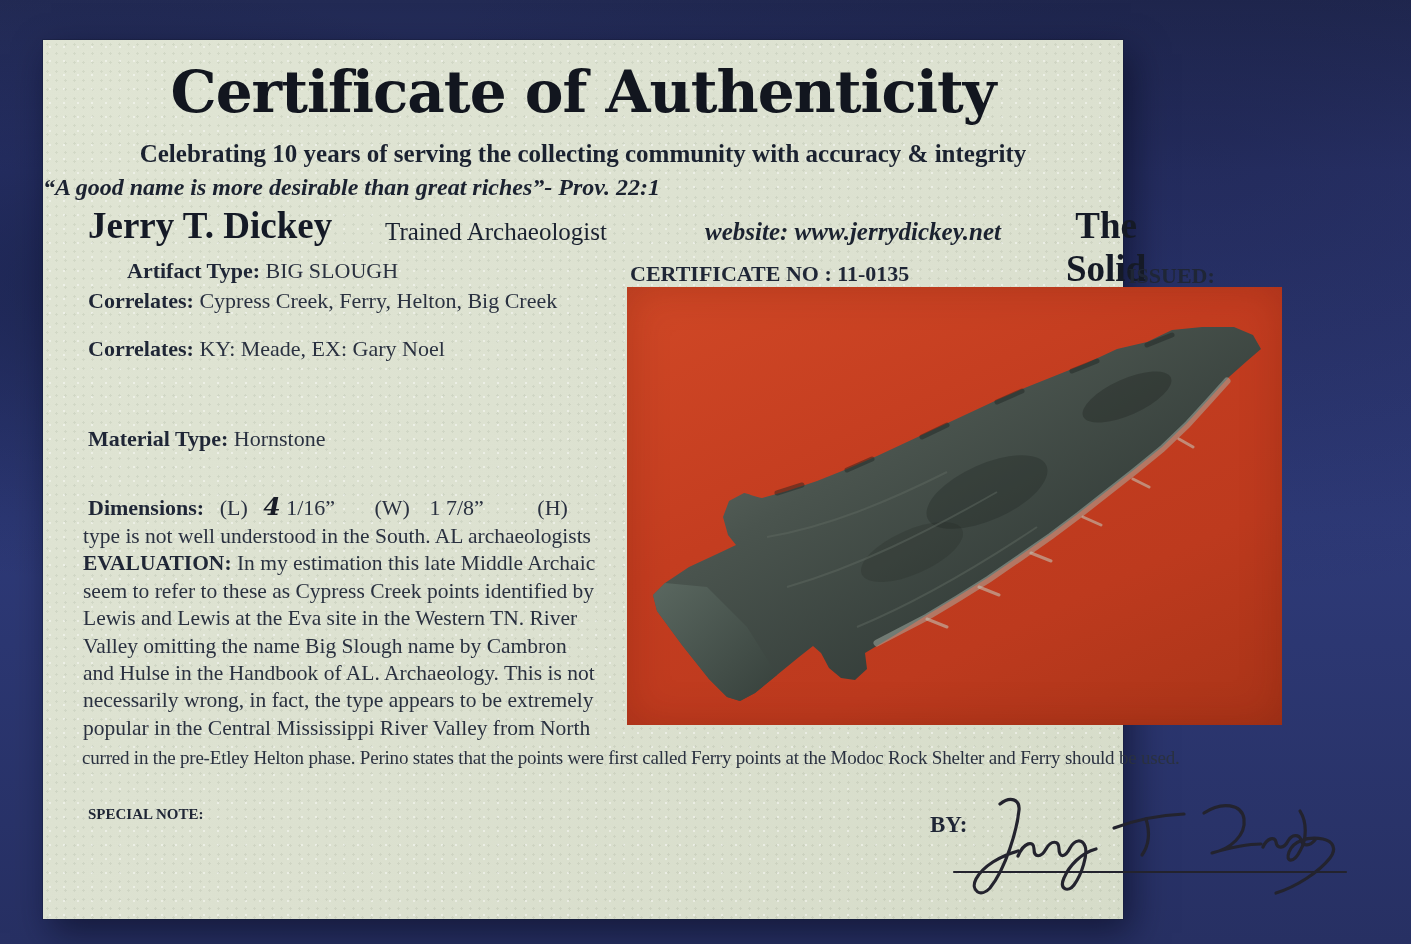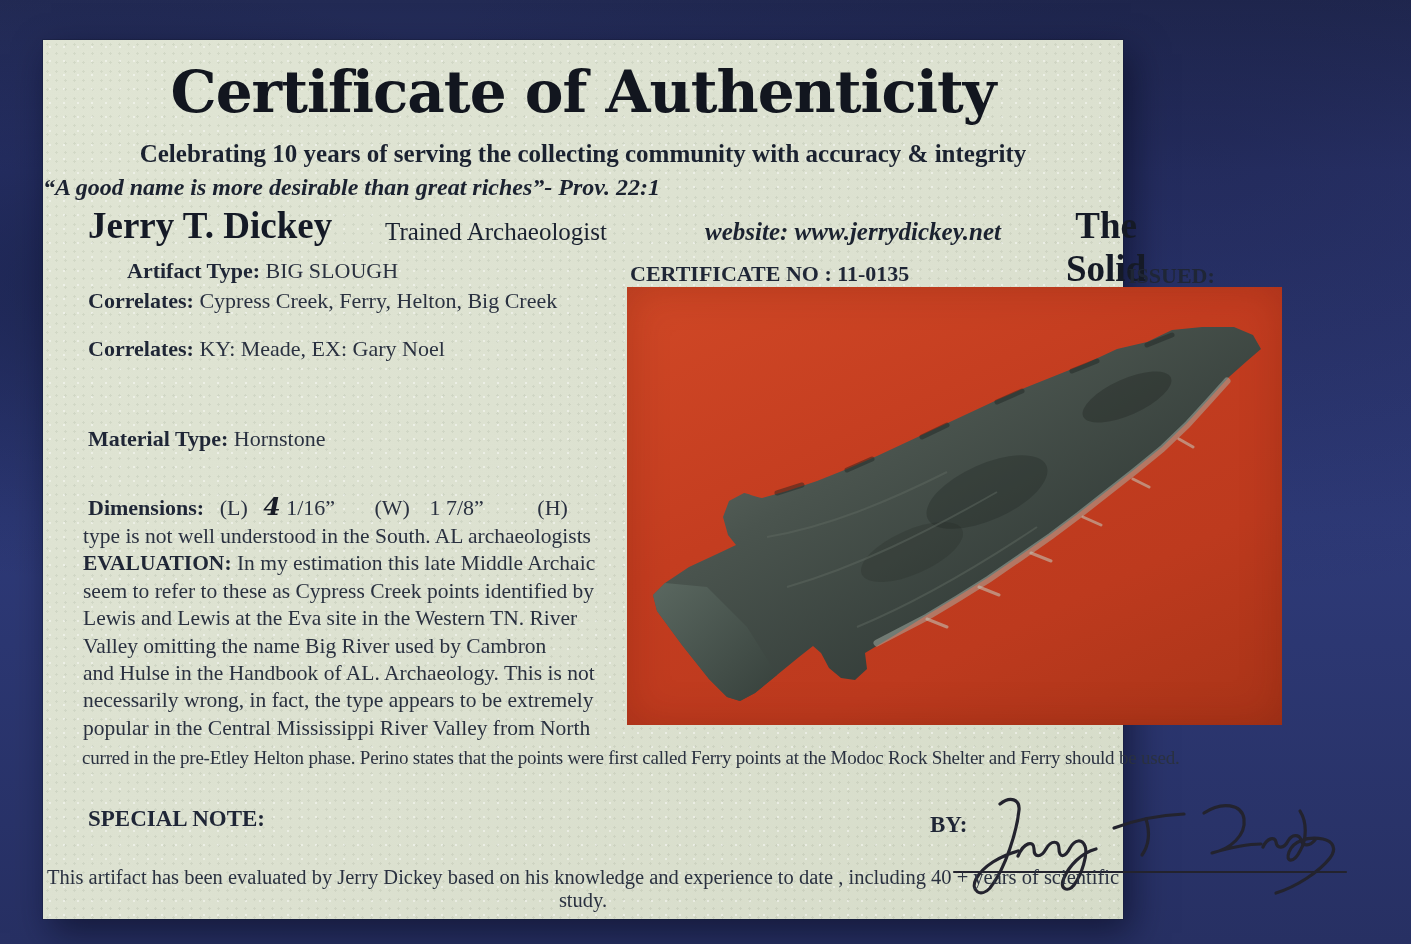--- a/index.html
+++ b/index.html
@@ -55,21 +55,21 @@
   .dim-part{margin-right:10px;}
   .dim-gap-w{margin-left:34px;margin-right:14px;}
   .dim-gap-h{margin-left:48px;}
   .hand{font-family:"DejaVu Serif",serif;font-weight:700;font-style:italic;font-size:25px;color:#191d27;}
   
   .evaluation{left:40px;top:483px;width:575px;font-size:21.5px;line-height:27.4px;color:#2a3140;}
   .evaluation .lbl{font-weight:700;color:#1f2636;}
   
   .continuation{left:39px;top:703px;width:1262px;font-size:19px;line-height:30px;color:#2a3140;letter-spacing:-0.2px;white-space:nowrap;}
   
-  .special-note{left:45px;top:766px;font-weight:700;font-size:23px;color:#1f2636;}
+  .special-note{left:45px;top:766px;font-weight:700;font-size:15px;color:#1f2636;}
   .by-label{left:887px;top:772px;font-weight:700;font-size:23px;color:#1f2636;text-align:center;}
   .signature-box{left:905px;top:748px;width:400px;height:110px;}
   .footer-line{left:0;right:0;top:826px;text-align:center;font-size:20.5px;color:#2a3140;}
   
   .photo{
     left:584px;top:247px;width:655px;height:438px;
     background:linear-gradient(155deg,#d04826 0%, #c43d20 40%, #bd3a1e 70%, #a93418 100%);
     box-shadow:inset 0 0 40px rgba(90,20,8,.25);
   }
   .photo svg{position:absolute;inset:0;}
@@ -123,21 +123,21 @@
     <span>1 7/8”</span>
     <span class="dim-gap-h">(H)</span>
     <span></span>
   </div>
 
   <div class="abs evaluation">
     <div>type is not well understood in the South. AL archaeologists</div>
     <div><span class="lbl">EVALUATION:</span> <span>In my estimation this late Middle Archaic</span></div>
     <div>seem to refer to these as Cypress Creek points identified by</div>
     <div>Lewis and Lewis at the Eva site in the Western TN. River</div>
-    <div>Valley omitting the name Big River used by Cambron</div>
+    <div>Valley omitting the name Big Slough name by Cambron</div>
     <div>and Hulse in the Handbook of AL. Archaeology. This is not</div>
     <div>necessarily wrong, in fact, the type appears to be extremely</div>
     <div>popular in the Central Mississippi River Valley from North</div>
   </div>
 
   <div class="abs continuation">
     <div>curred in the pre-Etley Helton phase. Perino states that the points were first called Ferry points at the Modoc Rock Shelter and Ferry should be used.</div>
   </div>
 
   <div class="abs special-note">SPECIAL NOTE:</div>
@@ -157,21 +157,20 @@
         <path d="M 198 31 C 202 44 201 57 194 67"></path>
 
         <path d="M 256 25 C 274 13 294 16 296 31 C 298 47 283 61 264 65 C 281 60 299 56 313 56"></path>
 
         <path d="M 315 59 C 319 50 327 48 328 54 C 329 61 336 61 340 53 C 344 46 351 46 353 52 C 355 59 362 58 367 52"></path>
         <path d="M 352 23 C 359 34 359 51 352 63 C 346 75 337 75 341 64 C 345 53 360 48 375 51 C 385 53 389 61 382 70 C 371 84 348 99 328 105"></path>
       </g>
     </svg>
   </div>
 
-  <div class="abs footer-line">This artifact has been evaluated by Jerry Dickey based on his knowledge and experience to date , including 40 + years of scientific study.</div>
 
   <div class="abs photo">
     <svg viewBox="0 0 655 438" width="655" height="438">
       <defs>
         <linearGradient id="stone" x1="0" y1="0" x2="1" y2="1">
           <stop offset="0" stop-color="#6d7870"></stop>
           <stop offset="0.35" stop-color="#4a544e"></stop>
           <stop offset="0.7" stop-color="#333c38"></stop>
           <stop offset="1" stop-color="#272f2b"></stop>
         </linearGradient>

